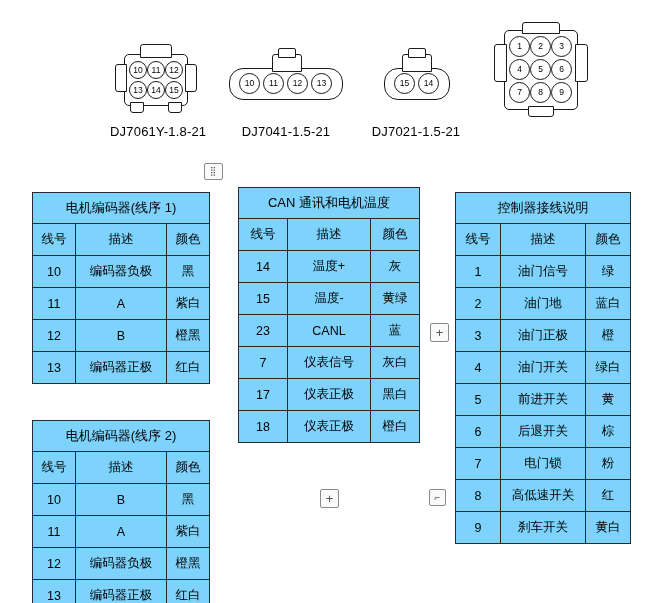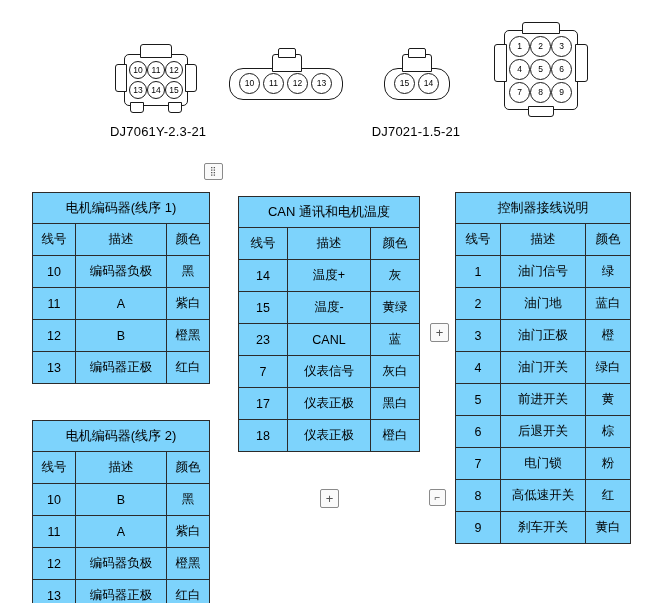--- a/index.html
+++ b/index.html
@@ -125,41 +125,42 @@
     <div class="pin" style="left:19px; top:41px; width:16px; height:16px;">
         <span>13</span>
       </div>
     <div class="pin" style="left:37px; top:41px; width:16px; height:16px;">
         <span>14</span>
       </div>
     <div class="pin" style="left:55px; top:41px; width:16px; height:16px;">
         <span>15</span>
       </div>
   </div>
-  <div class="conn-label">DJ7061Y-2.3-21</div>
+  <div class="conn-label">DJ7061Y-1.8-21</div>
 </div>
 
 <div class="conn-wrap" style="left:226px; top:40px; width:120px;">
   <div style="position:relative; height:80px;">
     <div class="shell" style="left:3px; top:28px; width:112px; height:30px; border-radius:14px;"></div>
     <div class="shell" style="left:46px; top:14px; width:28px; height:16px; border-radius:3px 3px 0 0;"></div>
     <div class="shell" style="left:52px; top:8px; width:16px; height:8px; border-radius:2px 2px 0 0;"></div>
     <div class="pin" style="left:13px; top:33px; width:19px; height:19px;">
         <span>10</span>
       </div>
     <div class="pin" style="left:37px; top:33px; width:19px; height:19px;">
         <span>11</span>
       </div>
     <div class="pin" style="left:61px; top:33px; width:19px; height:19px;">
         <span>12</span>
       </div>
     <div class="pin" style="left:85px; top:33px; width:19px; height:19px;">
         <span>13</span>
       </div>
   </div>
+  <div class="conn-label">DJ7041-1.5-21</div>
 </div>
 
 <div class="conn-wrap" style="left:368px; top:40px; width:96px;">
   <div style="position:relative; height:80px;">
     <div class="shell" style="left:16px; top:28px; width:64px; height:30px; border-radius:14px;"></div>
     <div class="shell" style="left:34px; top:14px; width:28px; height:16px; border-radius:3px 3px 0 0;"></div>
     <div class="shell" style="left:40px; top:8px; width:16px; height:8px; border-radius:2px 2px 0 0;"></div>
     <div class="pin" style="left:26px; top:33px; width:19px; height:19px;">
         <span>15</span>
       </div>
@@ -271,21 +272,21 @@
     <td class="c2">橙黑</td>
   </tr>
   <tr>
     <td class="c0">13</td>
     <td class="c1">编码器正极</td>
     <td class="c2">红白</td>
   </tr>
 </tbody>
   </table>
 
-<table class="grid t-can abs" style="left:238px; top:196px;">
+<table class="grid t-can abs" style="left:238px; top:187px;">
   <tbody>
       <tr>
     <td class="title" colspan="3">CAN 通讯和电机温度</td>
   </tr>
   <tr>
     <td class="c0">线号</td>
     <td class="c1">描述</td>
     <td class="c2">颜色</td>
   </tr>
   <tr>

